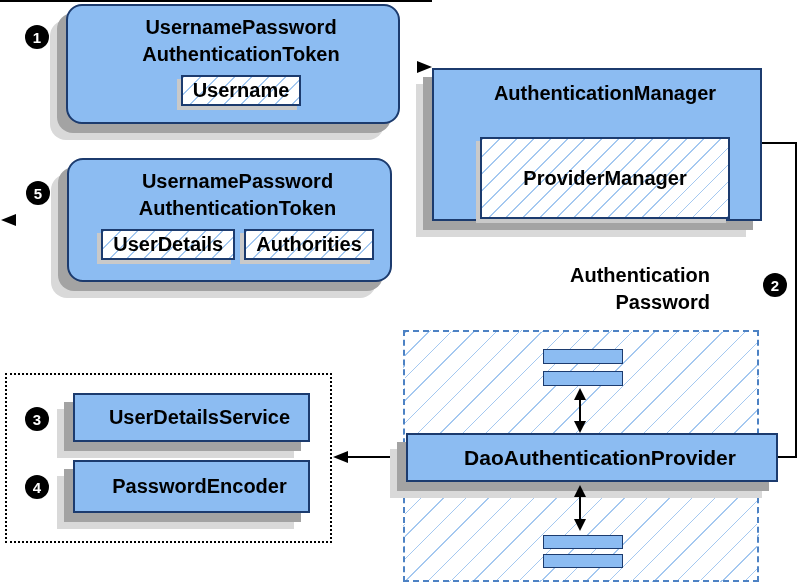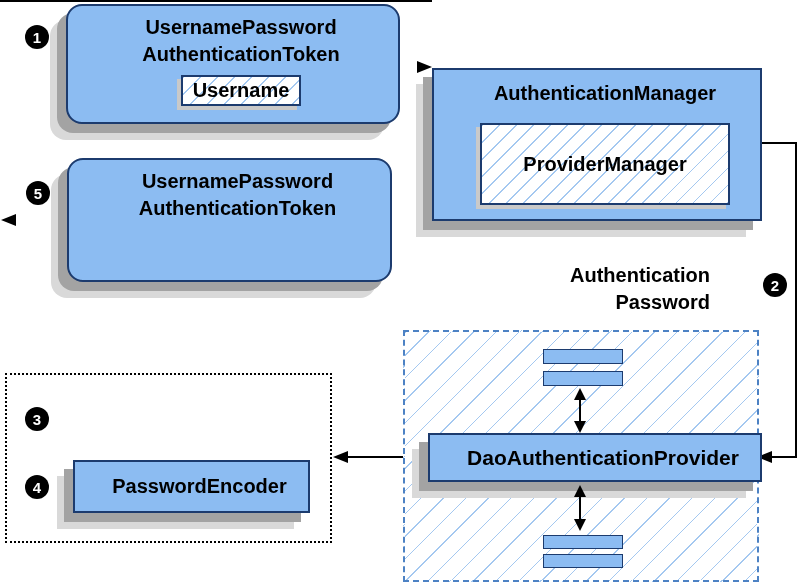--- a/index.html
+++ b/index.html
@@ -24,21 +24,21 @@
   .hatch { background-color:#fff;
            background-image:repeating-linear-gradient(135deg, var(--hatch-line,#a4c8f0) 0px,
              var(--hatch-line,#a4c8f0) 1px, transparent 1px, transparent 12px); }
   .hatch-field { border:2px solid var(--node-border,#1c3b6e); font-size:20px; font-weight:bold;
                  padding:2px 10px; box-shadow:-4px 4px 0 #c9c9c9; color:#000; }
 
   .center-text { display:flex; align-items:center; justify-content:center; }
 
   .am { display:flex; flex-direction:column; align-items:center; padding-top:12px; }
   .am-title { font-size:20px; }
-  .inner-hatch { margin-top:18px; width:250px; height:82px; border:2px solid var(--node-border,#1c3b6e);
+  .inner-hatch { margin-top:32px; width:250px; height:82px; border:2px solid var(--node-border,#1c3b6e);
                  font-size:20px; font-weight:bold; box-shadow:-4px 4px 0 #c9c9c9; color:#000; }
 
   .providers { position:absolute; border:2px dashed var(--dashed-border,#4d82c4); background-color:#fff;
                background-image:repeating-linear-gradient(135deg, var(--hatch-line,#a4c8f0) 0px,
                  var(--hatch-line,#a4c8f0) 1px, transparent 1px, transparent 16px); }
   .bar { position:absolute; background:var(--node-fill,#8cbcf2); border:1px solid var(--node-border,#1c3b6e); }
 
   .dao { font-size:21px; }
   .svc { font-size:20px; }
 
@@ -83,49 +83,56 @@
     <div class="hatch inner-hatch center-text">
       <span>ProviderManager</span>
     </div>
   </div>
 
   <div class="node token shadowed" style="left:67px; top:158px; width:325px; height:124px;">
     <div class="token-title">
       <div>UsernamePassword</div>
       <div>AuthenticationToken</div>
     </div>
+    <div class="token-fields">
+      <div class="hatch hatch-field">UserDetails</div>
+      <div class="hatch hatch-field">Authorities</div>
+    </div>
   </div>
 
   <div class="plabel" style="left:450px; top:262px; width:260px;">
     <div>Authentication</div>
     <div>Password</div>
   </div>
 
   <div class="providers" style="left:403px; top:330px; width:356px; height:252px;"></div>
 
   <div class="bar" style="left:543px; top:349px; width:80px; height:15px;"></div>
   <div class="bar" style="left:543px; top:371px; width:80px; height:15px;"></div>
 
   <div class="tri tri-up" style="left:574px; top:388px;"></div>
   <div class="line" style="left:579px; top:398px; width:2px; height:26px;"></div>
   <div class="tri tri-down" style="left:574px; top:421px;"></div>
 
-  <div class="node dao center-text shadowed" style="left:428px; top:433px; width:334px; height:49px;">
+  <div class="node dao center-text shadowed" style="left:406px; top:433px; width:372px; height:49px;">
     <span>DaoAuthenticationProvider</span>
   </div>
 
   <div class="tri tri-up" style="left:574px; top:485px;"></div>
   <div class="line" style="left:579px; top:495px; width:2px; height:26px;"></div>
   <div class="tri tri-down" style="left:574px; top:519px;"></div>
 
   <div class="bar" style="left:543px; top:535px; width:80px; height:14px;"></div>
   <div class="bar" style="left:543px; top:554px; width:80px; height:14px;"></div>
 
   <div class="dotted" style="left:5px; top:373px; width:327px; height:170px;"></div>
 
+  <div class="node svc center-text shadowed" style="left:73px; top:393px; width:237px; height:49px;">
+    <span>UserDetailsService</span>
+  </div>
 
   <div class="node svc center-text shadowed" style="left:73px; top:460px; width:237px; height:53px;">
     <span>PasswordEncoder</span>
   </div>
 
   <div class="badge" style="left:25px; top:25px;">1</div>
   <div class="badge" style="left:763px; top:273px;">2</div>
   <div class="badge" style="left:25px; top:407px;">3</div>
   <div class="badge" style="left:25px; top:475px;">4</div>
   <div class="badge" style="left:26px; top:181px;">5</div>

